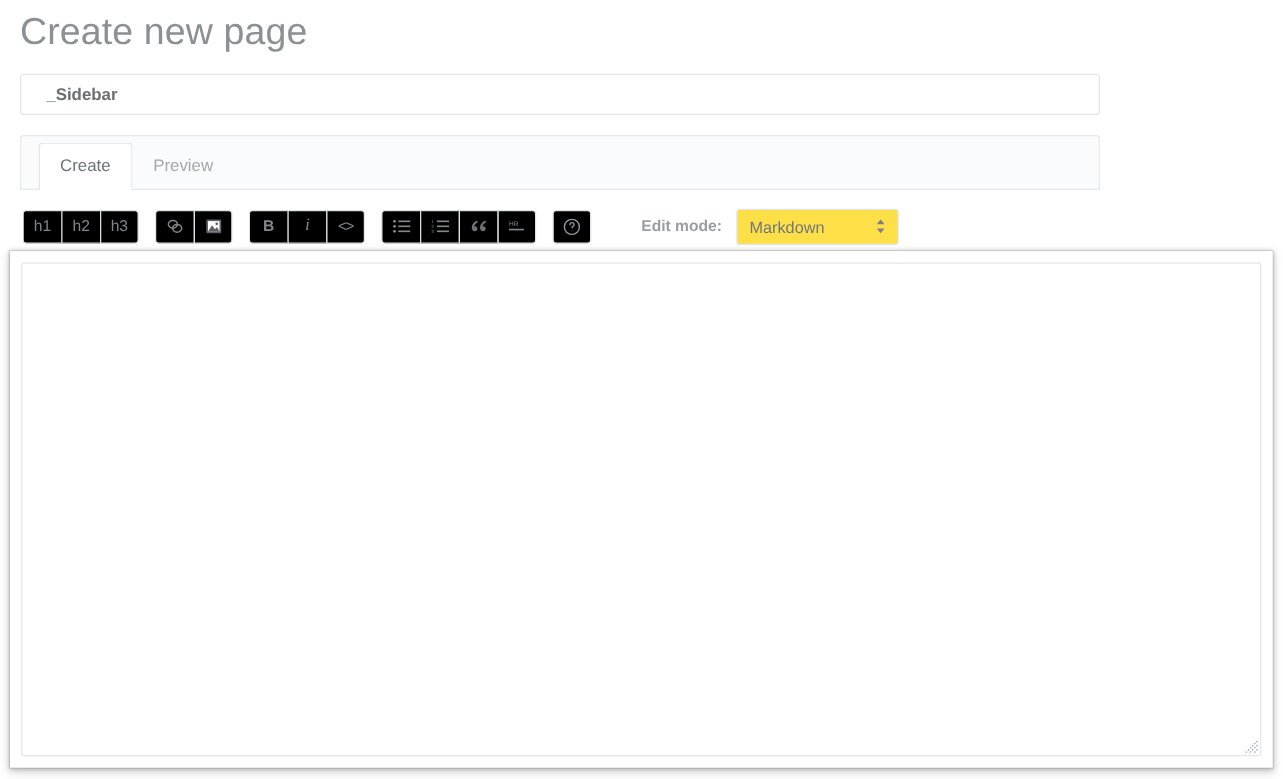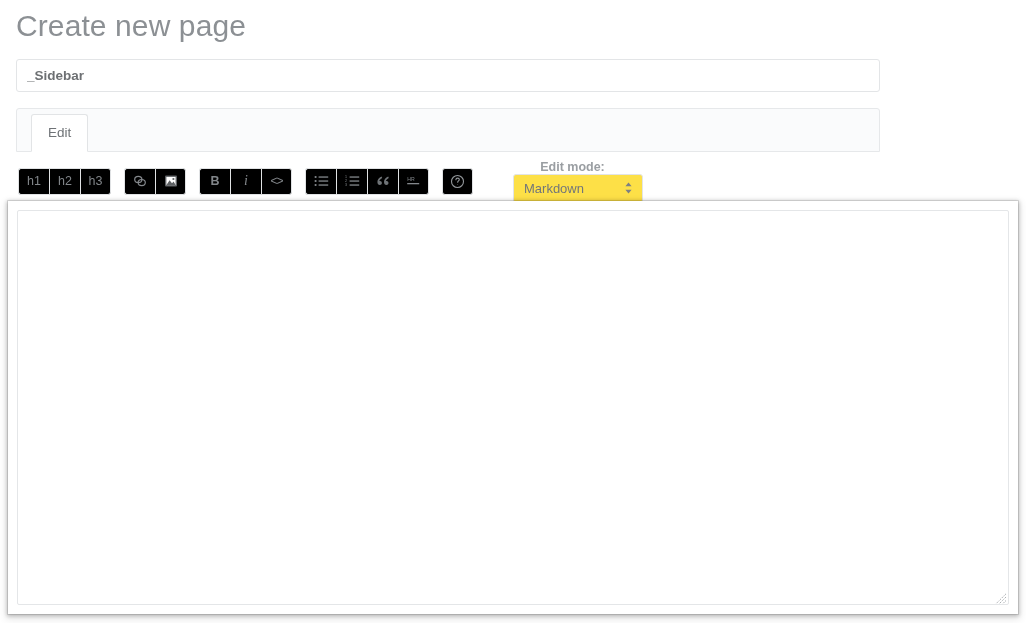--- a/index.html
+++ b/index.html
@@ -36,21 +36,21 @@
 
   
   .title-field-wrap {
     margin-top: 15px;
   }
   .title-input {
     display: block;
     box-sizing: border-box;
     width: 100%;
     height: 33px;
-    padding: 6px 10px;
+    padding: 6px 20px;
     font-family: "Liberation Sans", sans-serif;
     font-size: 13.5px;
     font-weight: 700;
     color: #6d7073;
     background: #ffffff;
     border: 1px solid #e3e5e7;
     border-radius: 3px;
     outline: none;
   }
   .title-input::placeholder { color: #9aa0a6; font-weight: 400; }
@@ -133,21 +133,20 @@
   }
   .tbtn.bold   { font-weight: 700; font-size: 12.5px; }
   .tbtn.italic { font-style: italic; font-family: "Liberation Serif", serif; font-size: 14px; }
   .tbtn.code   { font-size: 12px; letter-spacing: -1px; }
   .tbtn svg { display: block; }
 
   .editmode {
     display: flex;
     align-items: center;
     margin-left: 27px;
-    flex-direction: column;
   }
   .editmode-label {
     font-size: 12.5px;
     font-weight: 700;
     color: #9a9ea2;
     margin-right: 11px;
     white-space: nowrap;
   }
   .editmode-select {
     position: relative;
@@ -219,21 +218,22 @@
 <div class="page">
 
   <h1 class="page-title">Create new page</h1>
 
   <div class="title-field-wrap">
     <input class="title-input" type="text" value="_Sidebar" style="">
   </div>
 
   <div class="tabbar">
     <div class="tabs">
-      <div class="tab active">Edit</div>
+      <div class="tab active">Create</div>
+      <div class="tab">Preview</div>
     </div>
   </div>
 
   <div class="toolbar">
 
     <div class="btn-group">
       <div class="tbtn">h1</div>
       <div class="tbtn">h2</div>
       <div class="tbtn">h3</div>
     </div>

